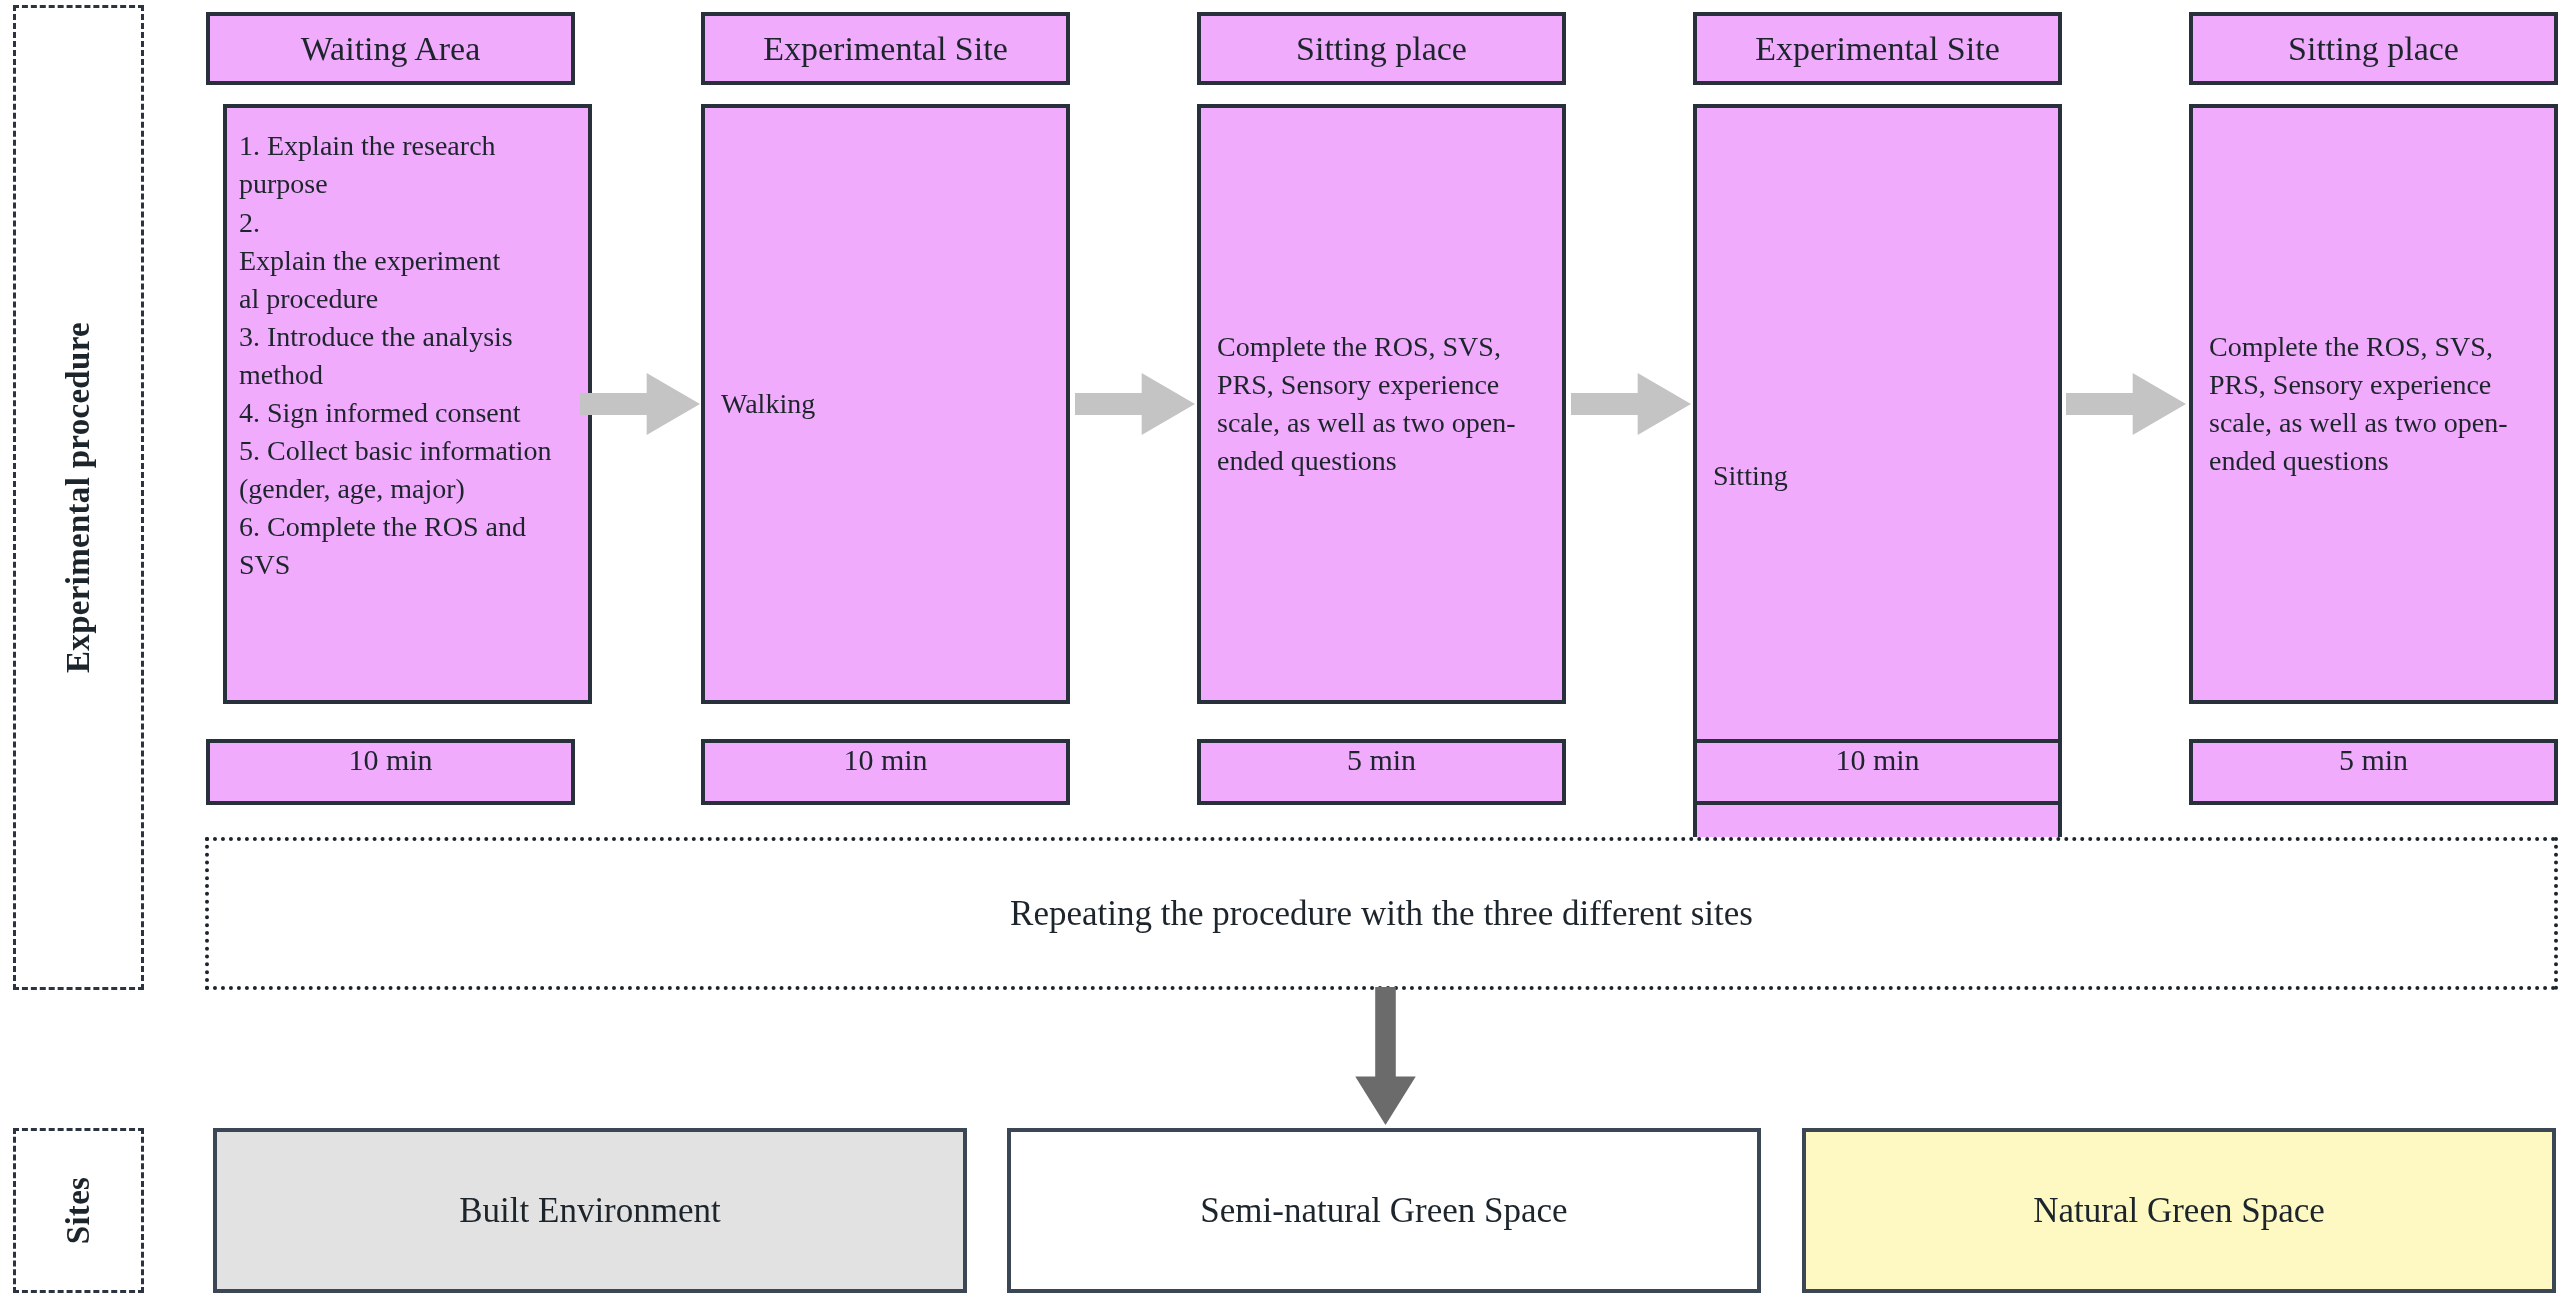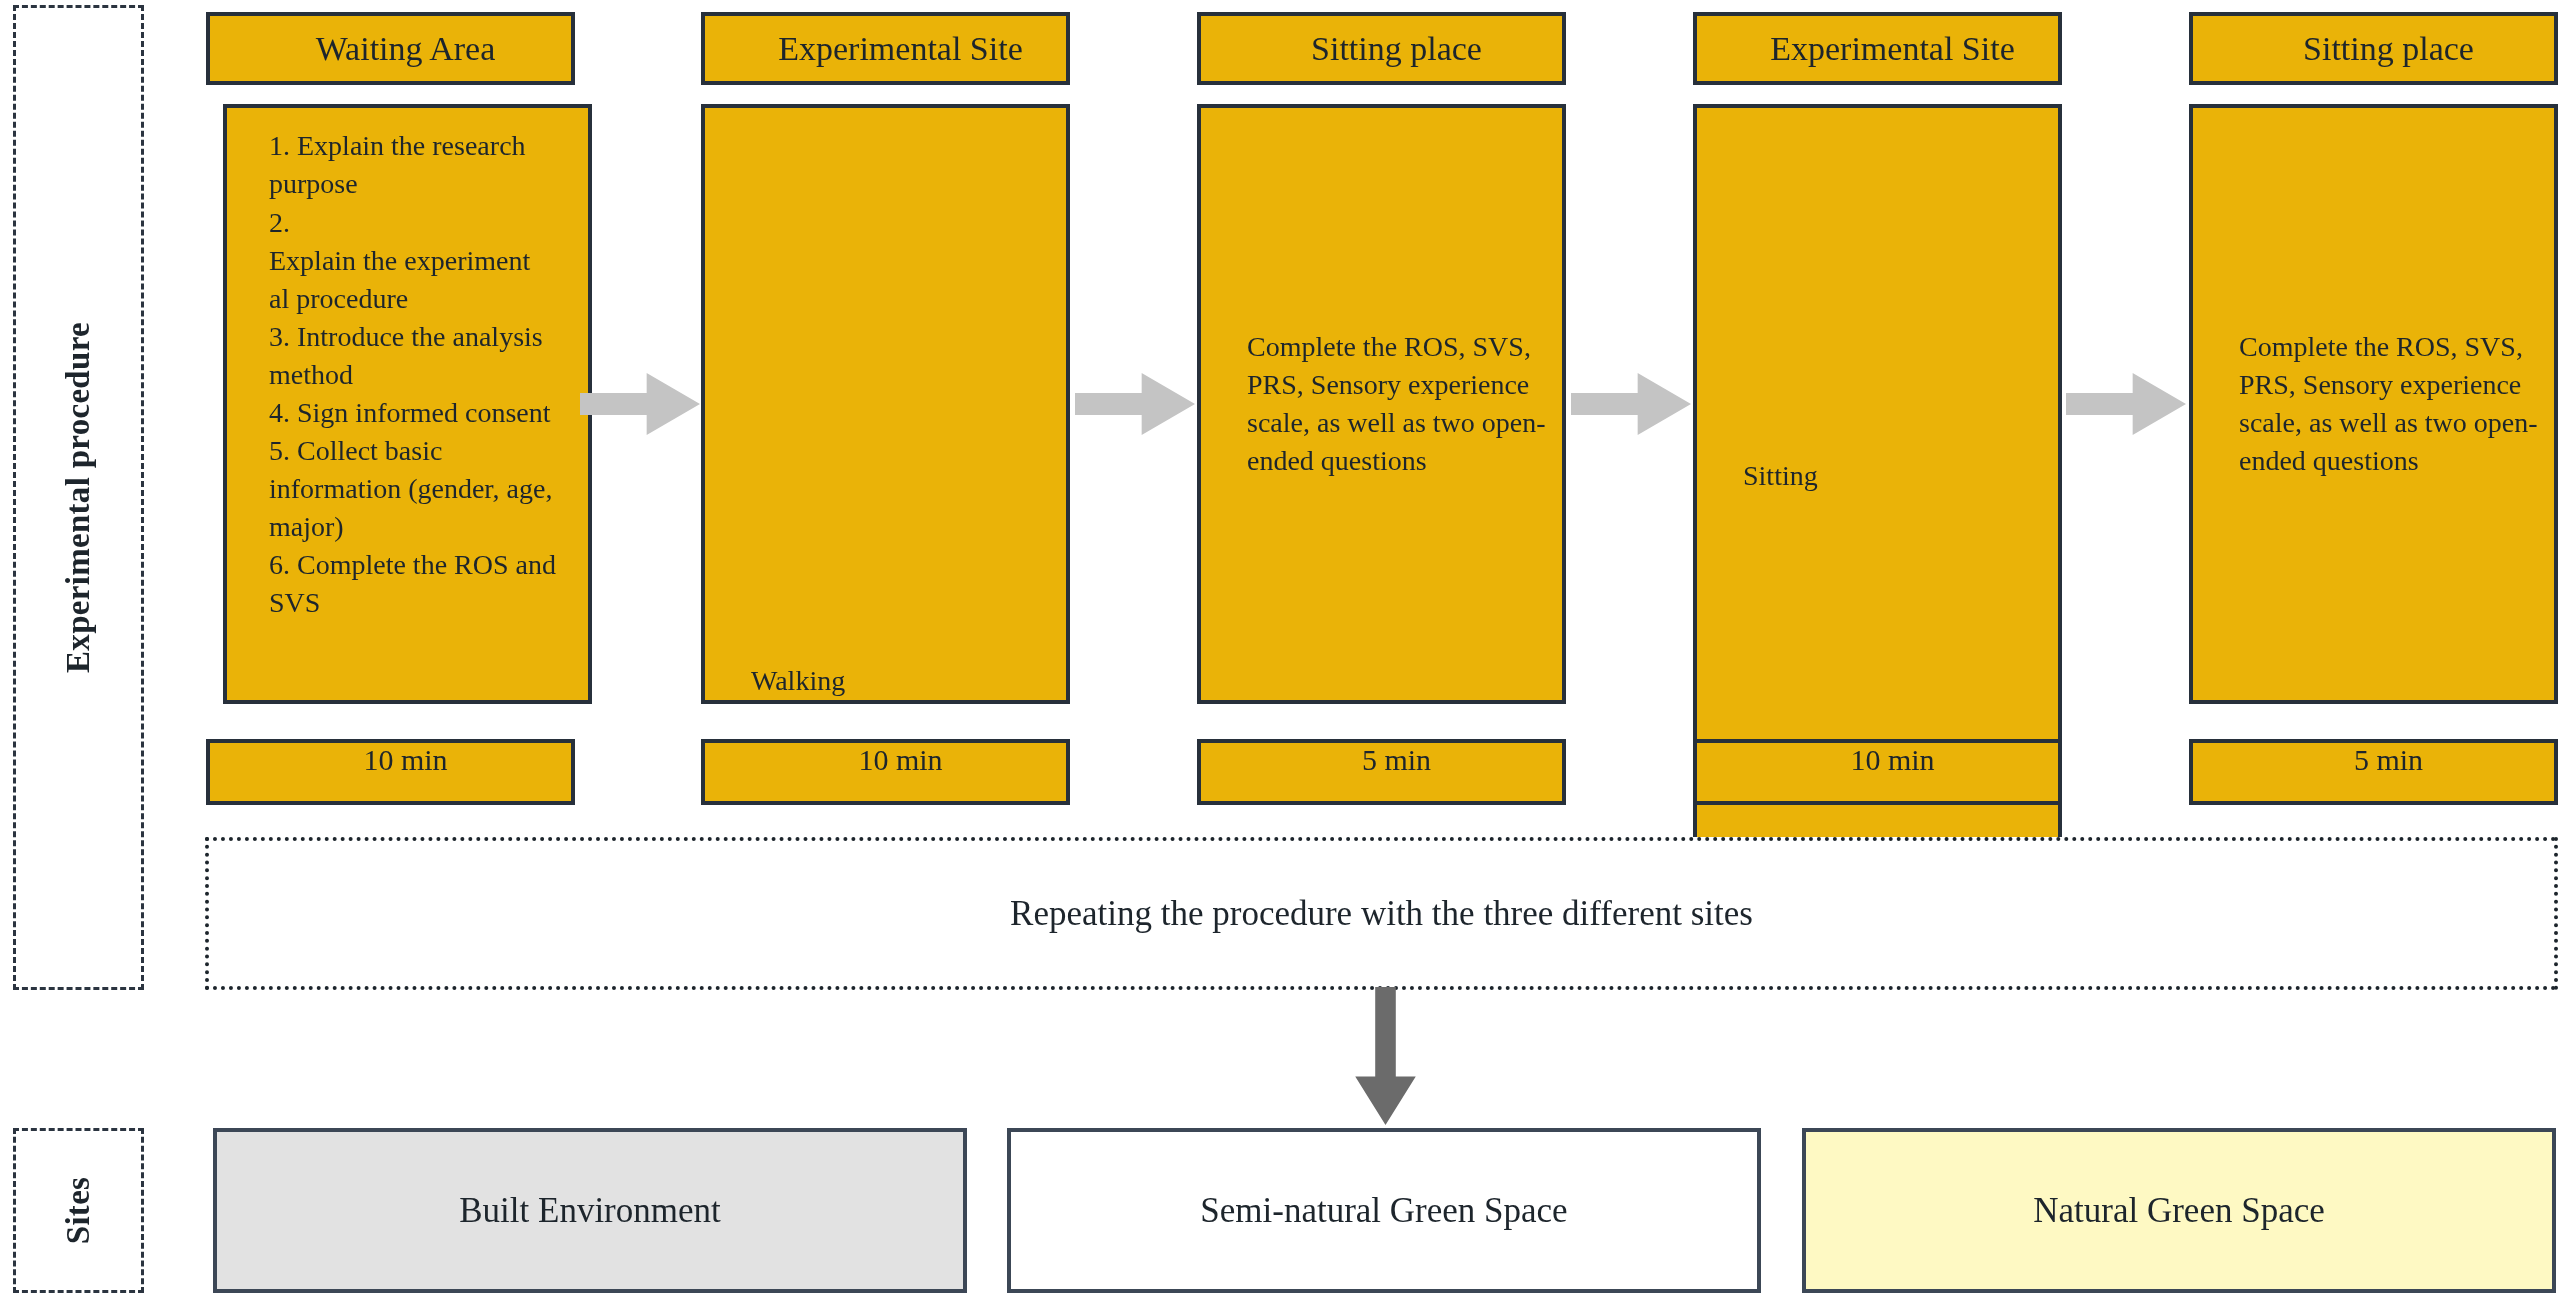--- a/index.html
+++ b/index.html
@@ -35,22 +35,21 @@
     white-space: nowrap;
     transform: rotate(-90deg);
     color: #1d252c;
   }
 
   
   .box {
     position: absolute;
     box-sizing: border-box;
     border: 4.2px solid #27303b;
-    background: #eab308;
-    padding-left: 30px;
+    background: #f0abfc;
   }
   .box.hdr {
     display: flex;
     align-items: center;
     justify-content: center;
   }
   .hdr-label {
     font-size: 34px;
     line-height: 1.1;
     color: #1d252c;
@@ -155,21 +154,21 @@
     <div class="body-text listy" style="padding-top:19.4px;">1. Explain the research purpose
 2.
 Explain the experiment
 al procedure
 3. Introduce the analysis method
 4. Sign informed consent
 5. Collect basic information (gender, age, major)
 6. Complete the ROS and SVS</div>
   </div>
 
-  <div class="box body" style="left:701px; top:104px; width:369px; height:600px;align-items:flex-end;">
+  <div class="box body" style="left:701px; top:104px; width:369px; height:600px;">
     <div class="body-text">Walking</div>
   </div>
 
   <div class="box body" style="left:1197px; top:104px; width:369px; height:600px;">
     <div class="body-text">Complete the ROS, SVS, PRS, Sensory experience scale, as well as two open-ended questions</div>
   </div>
 
   <div class="box body" style="left:1693px; top:104px; width:369px; height:744px;">
     <div class="body-text">Sitting</div>
   </div>

